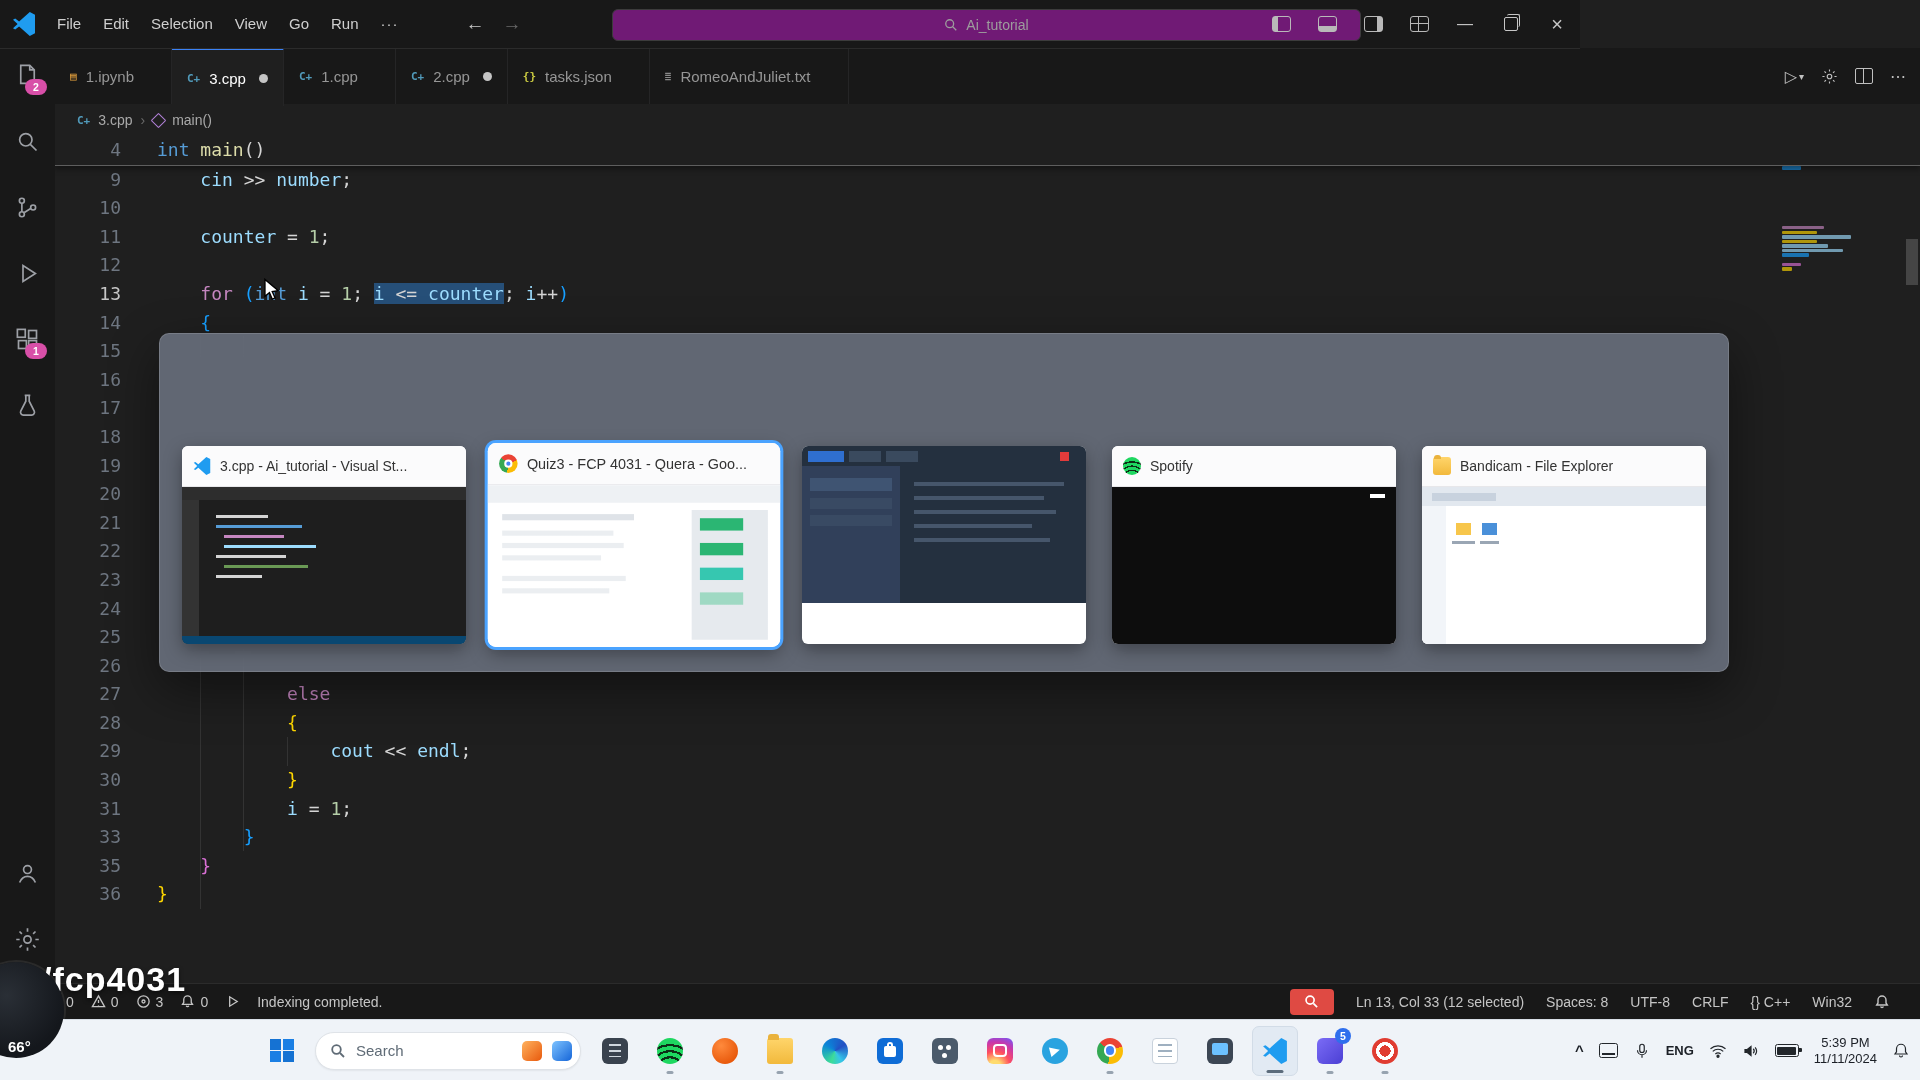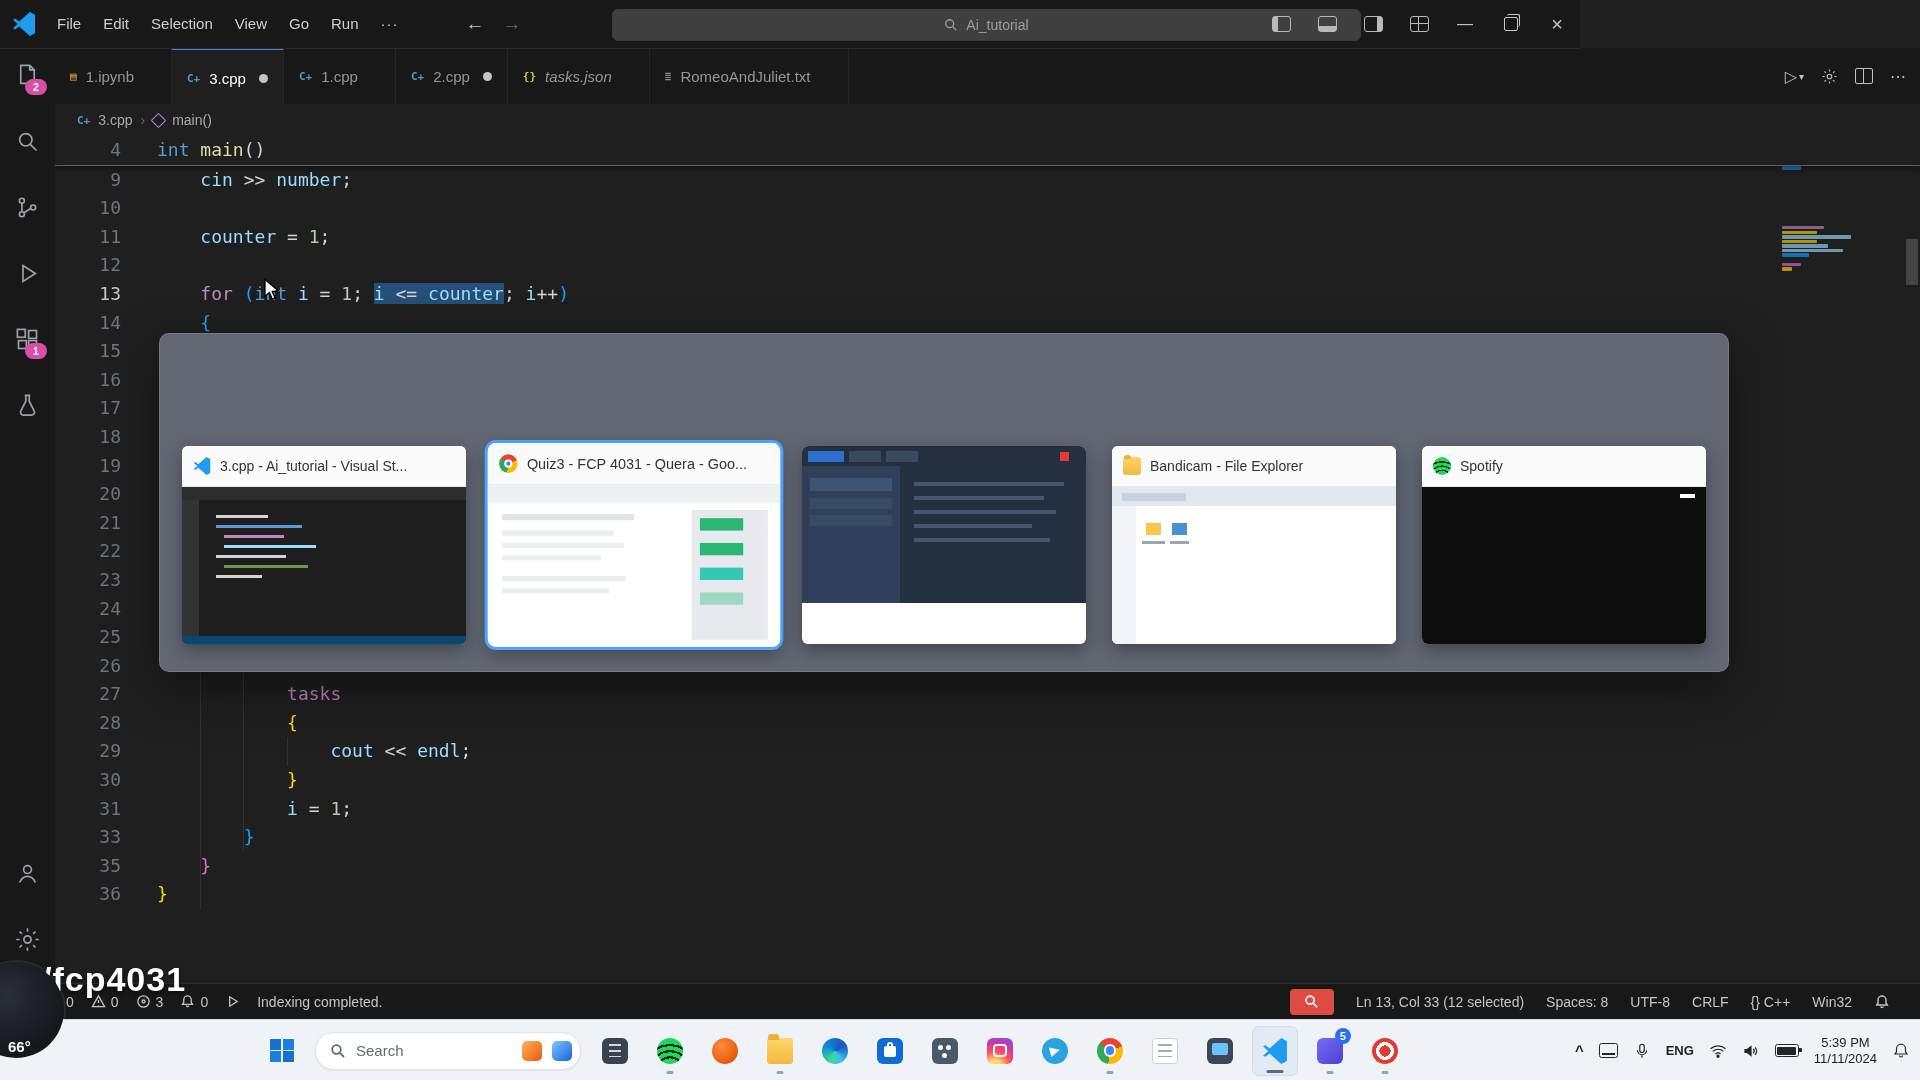--- a/index.html
+++ b/index.html
@@ -7,21 +7,21 @@
   svg{display:block}
 
   
   #titlebar{position:absolute;left:0;top:0;width:1580px;height:48px;background:#181818;
     border-bottom:1px solid #2b2b2b;display:flex;align-items:center;color:#cccccc;z-index:20}
   #vscode-logo{width:24px;height:24px;margin:0 10px 0 12px}
   .menu-item{font-size:15px;padding:6px 11px;border-radius:5px;color:#cfcfcf;cursor:default}
   .menu-item:last-child{letter-spacing:1px}
   #nav-arrows{display:flex;gap:18px;margin-left:56px;font-size:19px}
   #nav-back{color:#cccccc}#nav-fwd{color:#6a6a6a}
-  #cmd-center{position:absolute;left:612px;top:9px;width:747px;height:30px;background:#404040;
+  #cmd-center{position:absolute;left:612px;top:9px;width:747px;height:30px;background:#701a75;
     border:1px solid #3c3c3c;border-radius:6px;display:flex;align-items:center;justify-content:center;
     gap:8px;color:#9d9d9d;font-size:14px}
   #win-controls{position:absolute;right:0;top:0;height:48px;display:flex}
   .wc{width:46px;height:48px;display:flex;align-items:center;justify-content:center;color:#c7c7c7}
   .lay-ic{width:17px;height:14px;border:1.5px solid #b9b9b9;border-radius:3px;position:relative}
   .lay-left::before{content:"";position:absolute;left:0;top:0;bottom:0;width:5px;background:#b9b9b9}
   .lay-bottom::before{content:"";position:absolute;left:0;right:0;bottom:0;height:5px;background:#b9b9b9}
   .lay-right::before{content:"";position:absolute;right:0;top:0;bottom:0;width:5px;background:#b9b9b9}
   .lay-grid::before{content:"";position:absolute;left:7px;top:0;bottom:0;width:1.5px;background:#b9b9b9}
   .lay-grid::after{content:"";position:absolute;left:0;right:0;top:5.5px;height:1.5px;background:#b9b9b9}
@@ -37,21 +37,21 @@
   .act-item svg{width:27px;height:27px;stroke:#9da0a6;fill:none;stroke-width:1.5}
   .act-badge{position:absolute;right:8px;bottom:6px;min-width:16px;height:16px;border-radius:9px;
     background:#d84fa8;color:#fff;font-size:10.5px;font-weight:700;display:flex;align-items:center;justify-content:center;padding:0 3px}
   #act-bottom{position:absolute;bottom:4px;left:0;width:55px}
 
   
   #tabstrip{position:absolute;left:55px;top:48px;right:0;height:56px;background:#181818;display:flex;z-index:9}
   .tab{height:56px;display:flex;align-items:center;gap:9px;padding:0 15px;background:#181818;
     color:#969696;font-size:15px;border-right:1px solid #252526;position:relative}
   .tab.active{background:#1f1f1f;color:#ffffff;border-top:2px solid #3b82f6}
-  .tab.italic .tab-label{font-style:italic}
+  .tab.italic .tab-label{}
   .ficon{font-family:"DejaVu Sans Mono",monospace;font-size:11px;font-weight:700}
   .tab-dot{width:9px;height:9px;border-radius:50%;background:#c5c5c5;margin-left:4px}
   .tab-dot.empty{background:transparent}
   #editor-actions{position:absolute;right:14px;top:48px;height:56px;display:flex;align-items:center;gap:17px;color:#c0c0c0;z-index:11}
   .ea{font-size:16px;display:flex;align-items:center}
   .split-ic{width:16px;height:14px;border:1.5px solid #c0c0c0;border-radius:2px;position:relative}
   .split-ic::after{content:"";position:absolute;left:6.5px;top:0;bottom:0;width:1.5px;background:#c0c0c0}
 
   
   #breadcrumbs{position:absolute;left:55px;top:104px;right:0;height:32px;background:#1f1f1f;
@@ -452,21 +452,21 @@
       <div class="line">
         <span class="ln">25</span>
         <span class="code"></span>
       </div>
       <div class="line">
         <span class="ln">26</span>
         <span class="code"></span>
       </div>
       <div class="line">
         <span class="ln">27</span>
-        <span class="code"><span class="tk-plain">            </span><span class="tk-kw">tasks</span></span>
+        <span class="code"><span class="tk-plain">            </span><span class="tk-kw">else</span></span>
       </div>
       <div class="line">
         <span class="ln">28</span>
         <span class="code"><span class="tk-plain">            </span><span class="tk-b4">{</span></span>
       </div>
       <div class="line">
         <span class="ln">29</span>
         <span class="code"><span class="tk-plain">                </span><span class="tk-var">cout</span><span class="tk-plain"> </span><span class="tk-op">&lt;&lt;</span><span class="tk-plain"> </span><span class="tk-var">endl</span><span class="tk-plain">;</span></span>
       </div>
       <div class="line">
@@ -541,31 +541,31 @@
         <span class="wic g-chrome"></span>
         <span class="at-title">Quiz3 - FCP 4031 - Quera - Goo...</span>
       </div>
       <div class="at-thumb th-webpage"></div>
     </div>
     <div class="at-card">
       <div class="at-thumb th-bandicam"></div>
     </div>
     <div class="at-card">
       <div class="at-head">
+        <span class="wic g-spotify"></span>
+        <span class="at-title">Spotify</span>
+      </div>
+      <div class="at-thumb th-spotify"></div>
+    </div>
+    <div class="at-card">
+      <div class="at-head">
         <span class="wic g-folder"></span>
         <span class="at-title">Bandicam - File Explorer</span>
       </div>
       <div class="at-thumb th-explorer"></div>
-    </div>
-    <div class="at-card">
-      <div class="at-head">
-        <span class="wic g-spotify"></span>
-        <span class="at-title">Spotify</span>
-      </div>
-      <div class="at-thumb th-spotify"></div>
     </div>
   </div>
 
 <div id="statusbar">
   <span class="sb-item">
     <svg viewBox="0 0 16 16">
         <circle cx="8" cy="8" r="6"></circle>
         <path d="m4 12 8-8"></path>
       </svg>
     <span>0</span>

